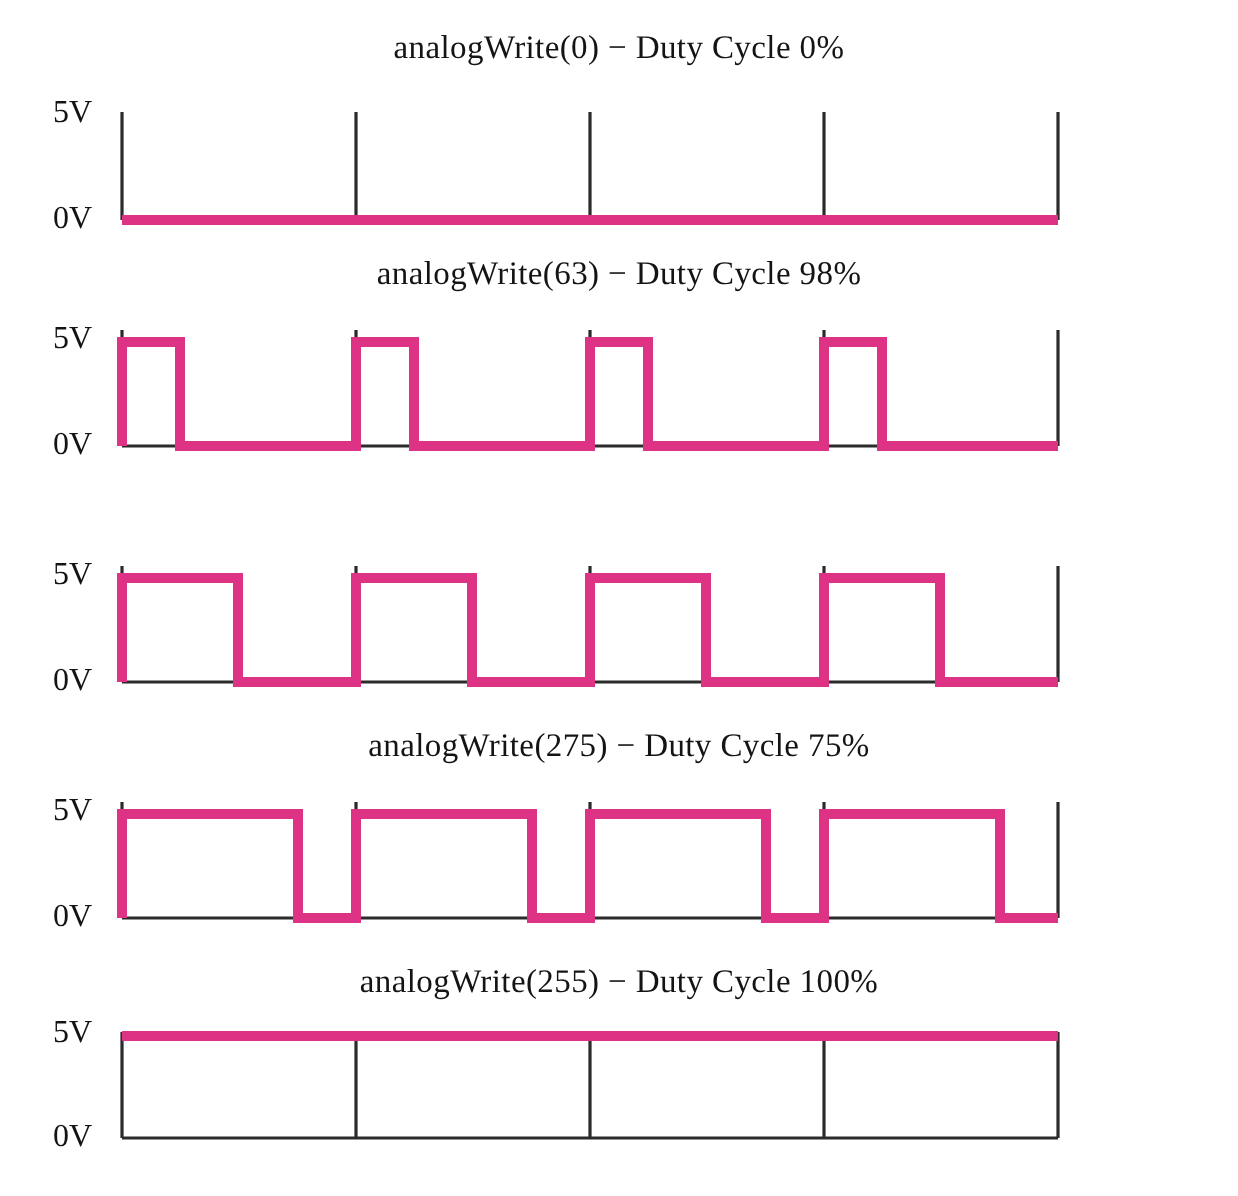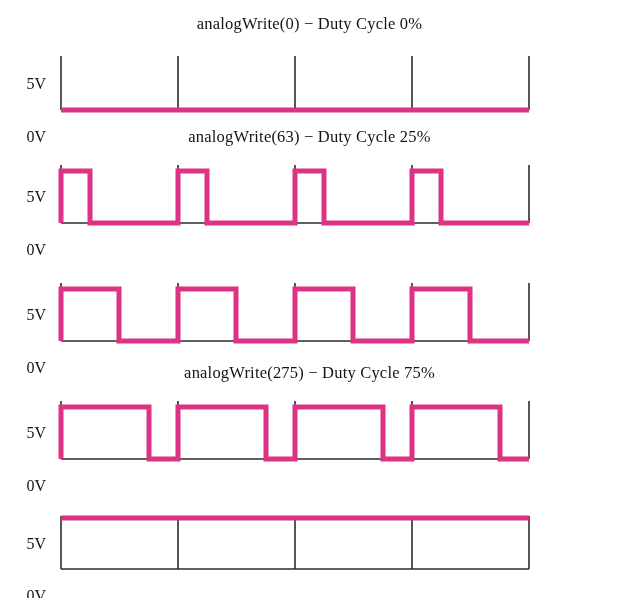--- a/index.html
+++ b/index.html
@@ -47,21 +47,20 @@
 
   .axis-label {
     position: absolute;
     right: 0;
     width: 34px;
     text-align: right;
     font-size: 16px;
     font-family: "Liberation Serif", "DejaVu Serif", serif;
     color: #141414;
     line-height: 1;
-    margin-top: 27px;
   }
 
   .plot-svg {
     position: absolute;
     display: block;
   }
 </style>
 </head>
 <body>
 
@@ -82,21 +81,21 @@
       <g>
         <line x1="9" y1="72" x2="477" y2="72" stroke="#2b2b2b" stroke-width="1.4"></line>
       </g>
       <g>
         <polyline points="9,72 477,72" fill="none" stroke="#DE3384" stroke-width="5" stroke-linejoin="miter" stroke-linecap="butt"></polyline>
       </g>
     </svg>
   </div>
 
   <div class="panel" style="top:127px;height:104px;">
-    <div class="panel-title">analogWrite(63) − Duty Cycle 25%</div>
+    <div class="panel-title">analogWrite(63) − Duty Cycle 98%</div>
     <div class="axis-label" style="top:35px;left:4px;width:42px;">5V</div>
     <div class="axis-label" style="top:88px;left:4px;width:42px;">0V</div>
     <svg class="plot-svg" style="left:52px;top:24px;" width="490" height="80" viewBox="0 0 490 80">
       <g>
         <line x1="9" y1="14" x2="9" y2="72" stroke="#2b2b2b" stroke-width="1.6"></line>
         <line x1="126" y1="14" x2="126" y2="72" stroke="#2b2b2b" stroke-width="1.6"></line>
         <line x1="243" y1="14" x2="243" y2="72" stroke="#2b2b2b" stroke-width="1.6"></line>
         <line x1="360" y1="14" x2="360" y2="72" stroke="#2b2b2b" stroke-width="1.6"></line>
         <line x1="477" y1="14" x2="477" y2="72" stroke="#2b2b2b" stroke-width="1.6"></line>
       </g>
@@ -144,20 +143,21 @@
       <g>
         <line x1="9" y1="72" x2="477" y2="72" stroke="#2b2b2b" stroke-width="1.4"></line>
       </g>
       <g>
         <polyline points="9,72 9,20 97,20 97,72 126,72 126,20 214,20 214,72 243,72 243,20 331,20 331,72 360,72 360,20 448,20 448,72 477,72" fill="none" stroke="#DE3384" stroke-width="5" stroke-linejoin="miter" stroke-linecap="butt"></polyline>
       </g>
     </svg>
   </div>
 
   <div class="panel" style="top:481px;height:110px;">
+    <div class="panel-title">analogWrite(255) − Duty Cycle 100%</div>
     <div class="axis-label" style="top:28px;left:4px;width:42px;">5V</div>
     <div class="axis-label" style="top:80px;left:4px;width:42px;">0V</div>
     <svg class="plot-svg" style="left:52px;top:24px;" width="490" height="80" viewBox="0 0 490 80">
       <g>
         <line x1="9" y1="11" x2="9" y2="64" stroke="#2b2b2b" stroke-width="1.6"></line>
         <line x1="126" y1="11" x2="126" y2="64" stroke="#2b2b2b" stroke-width="1.6"></line>
         <line x1="243" y1="11" x2="243" y2="64" stroke="#2b2b2b" stroke-width="1.6"></line>
         <line x1="360" y1="11" x2="360" y2="64" stroke="#2b2b2b" stroke-width="1.6"></line>
         <line x1="477" y1="11" x2="477" y2="64" stroke="#2b2b2b" stroke-width="1.6"></line>
       </g>

